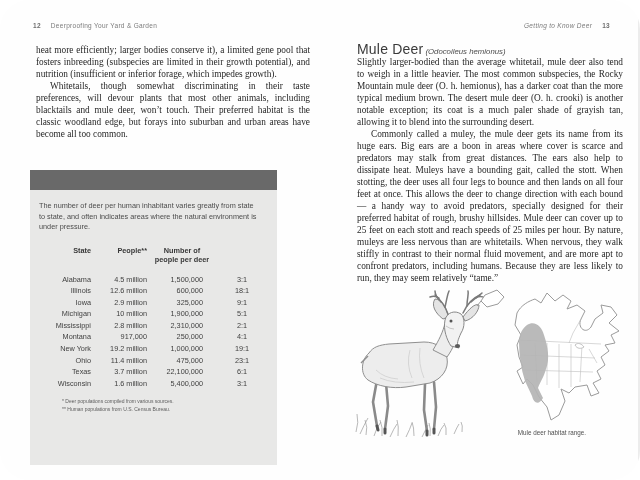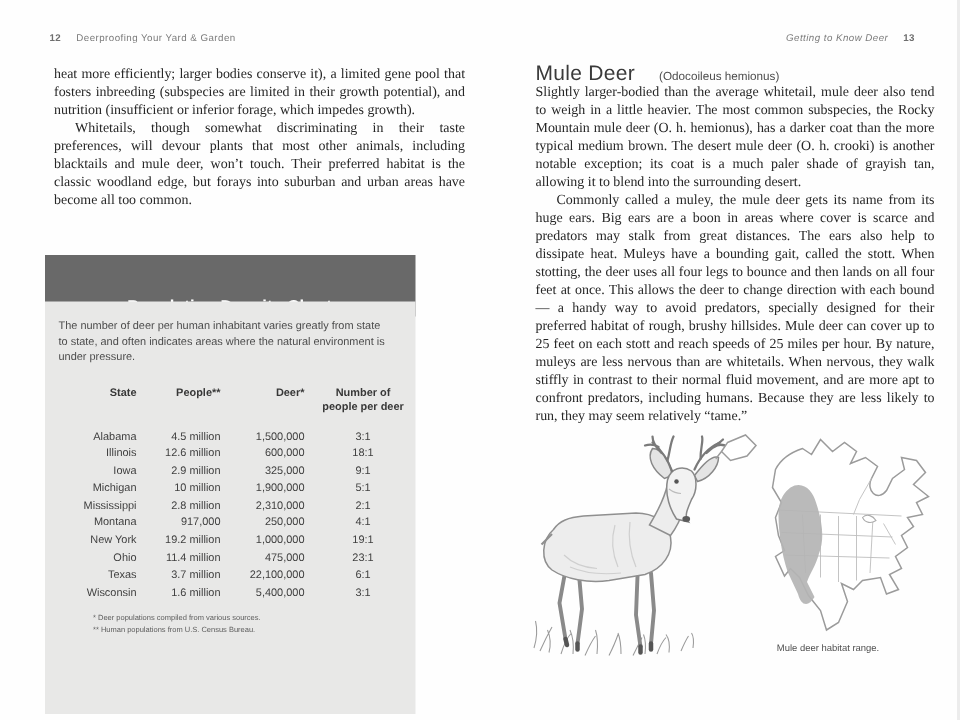--- a/index.html
+++ b/index.html
@@ -1,17 +1,17 @@
 <!DOCTYPE html>
 <html><head>
 <meta charset="utf-8">
 <style>
   html,body{margin:0;padding:0;background:#ffffff;}
   .spread{position:relative;width:640px;height:480px;background:#fefefe;overflow:hidden;
-          font-family:"Liberation Serif",serif;color:#222;}
+          font-family:"Liberation Serif",serif;color:#222;border-radius:29px;}
   .page-edge{position:absolute;right:0;top:0;width:2px;height:480px;background:#ececec;}
 
   
   .runhead{position:absolute;top:22px;font-family:"Liberation Sans",sans-serif;
            font-size:6.5px;color:#7b7b7b;letter-spacing:.3px;white-space:nowrap;}
   .runhead-left{left:33px;}
   .runhead-right{right:30px;text-align:right;}
   .folio{font-weight:700;color:#6e6e6e;}
   .runhead-left .folio{margin-right:10px;}
   .runhead-right .folio{margin-left:10px;}
@@ -21,28 +21,28 @@
   .bodycol{position:absolute;font-size:9.3px;line-height:12px;text-align:justify;color:#262626;}
   .bodycol p{margin:0;}
   .bodycol p.indent{text-indent:14px;}
   .col-left{left:36px;top:44px;width:274px;}
   .col-right{left:357px;top:56px;width:266px;}
 
   
   .sec-title{position:absolute;left:357px;top:40px;font-family:"Liberation Sans",sans-serif;
              white-space:nowrap;}
   .sec-title .main{font-size:14px;font-weight:400;color:#3a3a3a;letter-spacing:.2px;}
-  .sec-title .species{font-size:7.8px;color:#4c4c4c;margin-left:16px;}
+  .sec-title .species{font-size:7.8px;font-style:italic;color:#4c4c4c;margin-left:2px;}
 
   
   .chart-bar{position:absolute;left:30px;top:170px;width:247px;height:41px;
              display:flex;align-items:flex-end;justify-content:center;}
   .chart-bar .bar-title{font-family:"Liberation Sans",sans-serif;font-weight:700;
              font-size:11.5px;color:#ffffff;letter-spacing:.2px;transform:scaleX(.96);}
-  .chart-box{position:absolute;left:30px;top:201px;width:247px;height:275px;}
+  .chart-box{position:absolute;left:30px;top:190px;width:247px;height:275px;}
   .chart-intro{padding:11px 16px 0 9px;font-family:"Liberation Sans",sans-serif;
                font-size:7.3px;line-height:10.5px;color:#4c4c4c;}
   .density-grid{display:grid;grid-template-columns:52px 62px 58px 62px;
                 margin:13px 0 0 9px;font-family:"Liberation Sans",sans-serif;
                 font-size:7.3px;color:#3f3f3f;}
   .density-grid .th{font-weight:700;color:#383838;padding-bottom:6px;}
   .density-grid .td{line-height:11.6px;}
   .c0{text-align:right;}
   .c1{text-align:right;padding-right:6px;}
   .c2{text-align:right;padding-right:8px;}
@@ -76,21 +76,20 @@
   </div>
 
   <div class="chart-bar" style="background: rgb(105, 105, 105);">
     <span class="bar-title">Population Density Chart</span>
   </div>
   <div class="chart-box" style="background: rgb(232, 232, 231);">
     <div class="chart-intro">The number of deer per human inhabitant varies greatly from state to state, and often indicates areas where the natural environment is under pressure.</div>
     <div class="density-grid">
       <div class="th c0">State</div>
       <div class="th c1">People**</div>
-      <div class="th c2">Deer*</div>
       <div class="th c3">Number of people per deer</div>
     </div>
     <div class="density-grid" style="margin-top:4px">
         <div class="td c0">Alabama</div>
         <div class="td c1">4.5 million</div>
         <div class="td c2">1,500,000</div>
         <div class="td c3">3:1</div>
         <div class="td c0">Illinois</div>
         <div class="td c1">12.6 million</div>
         <div class="td c2">600,000</div>

